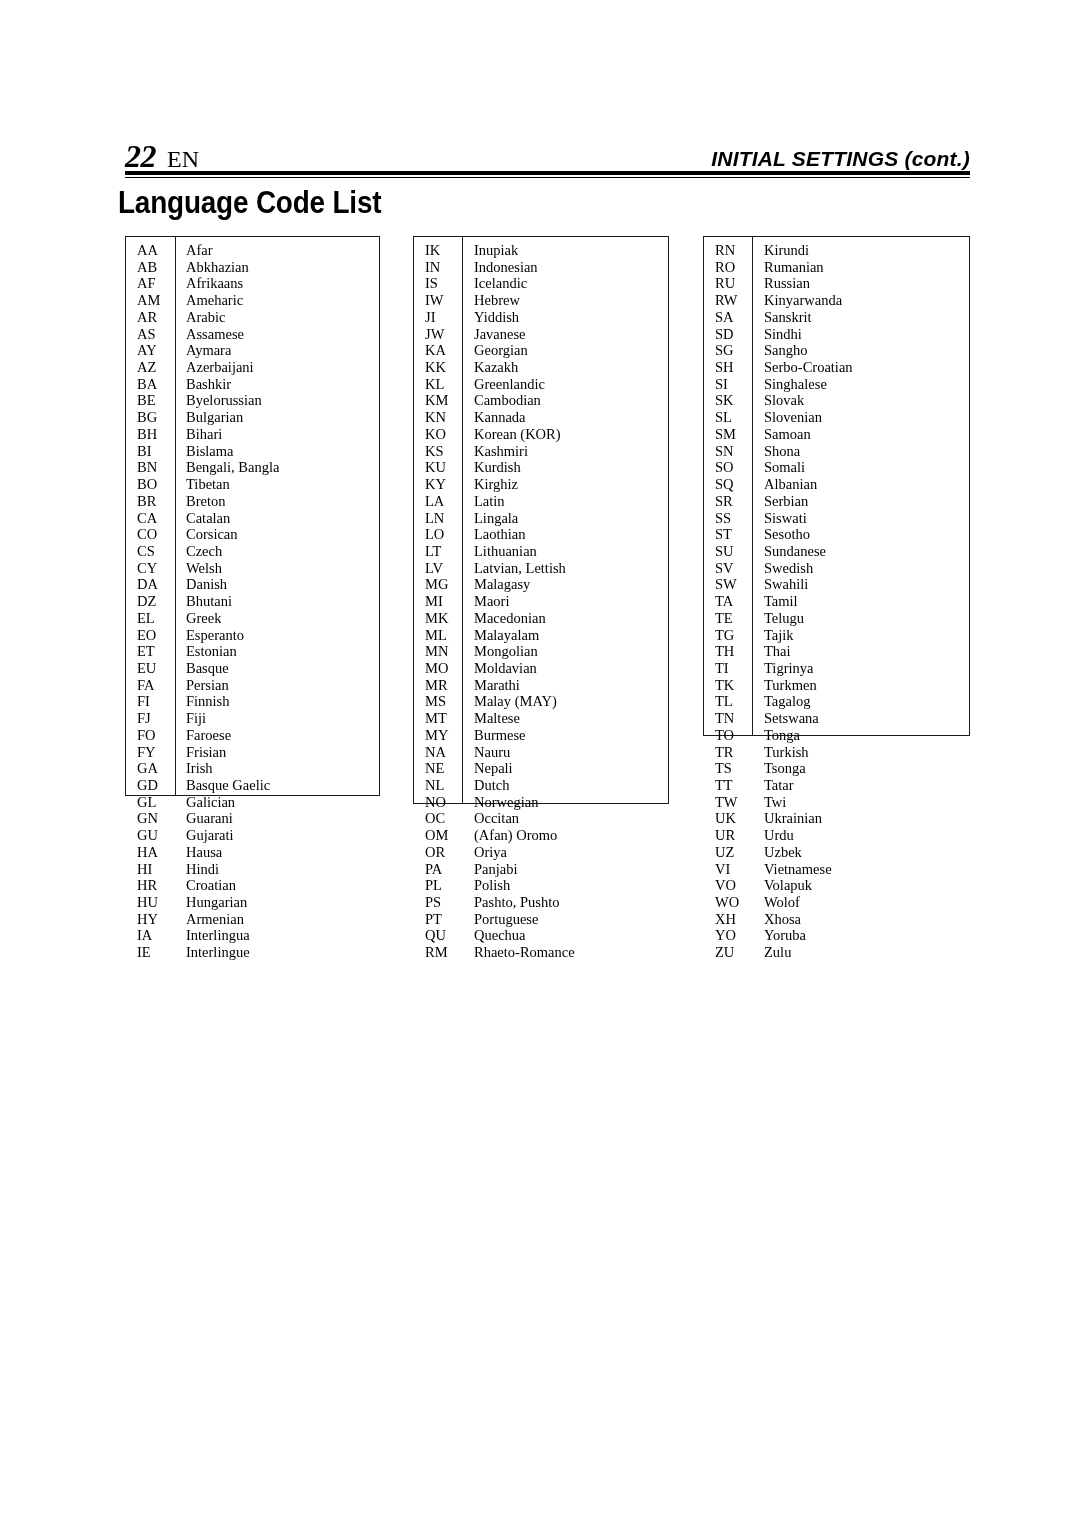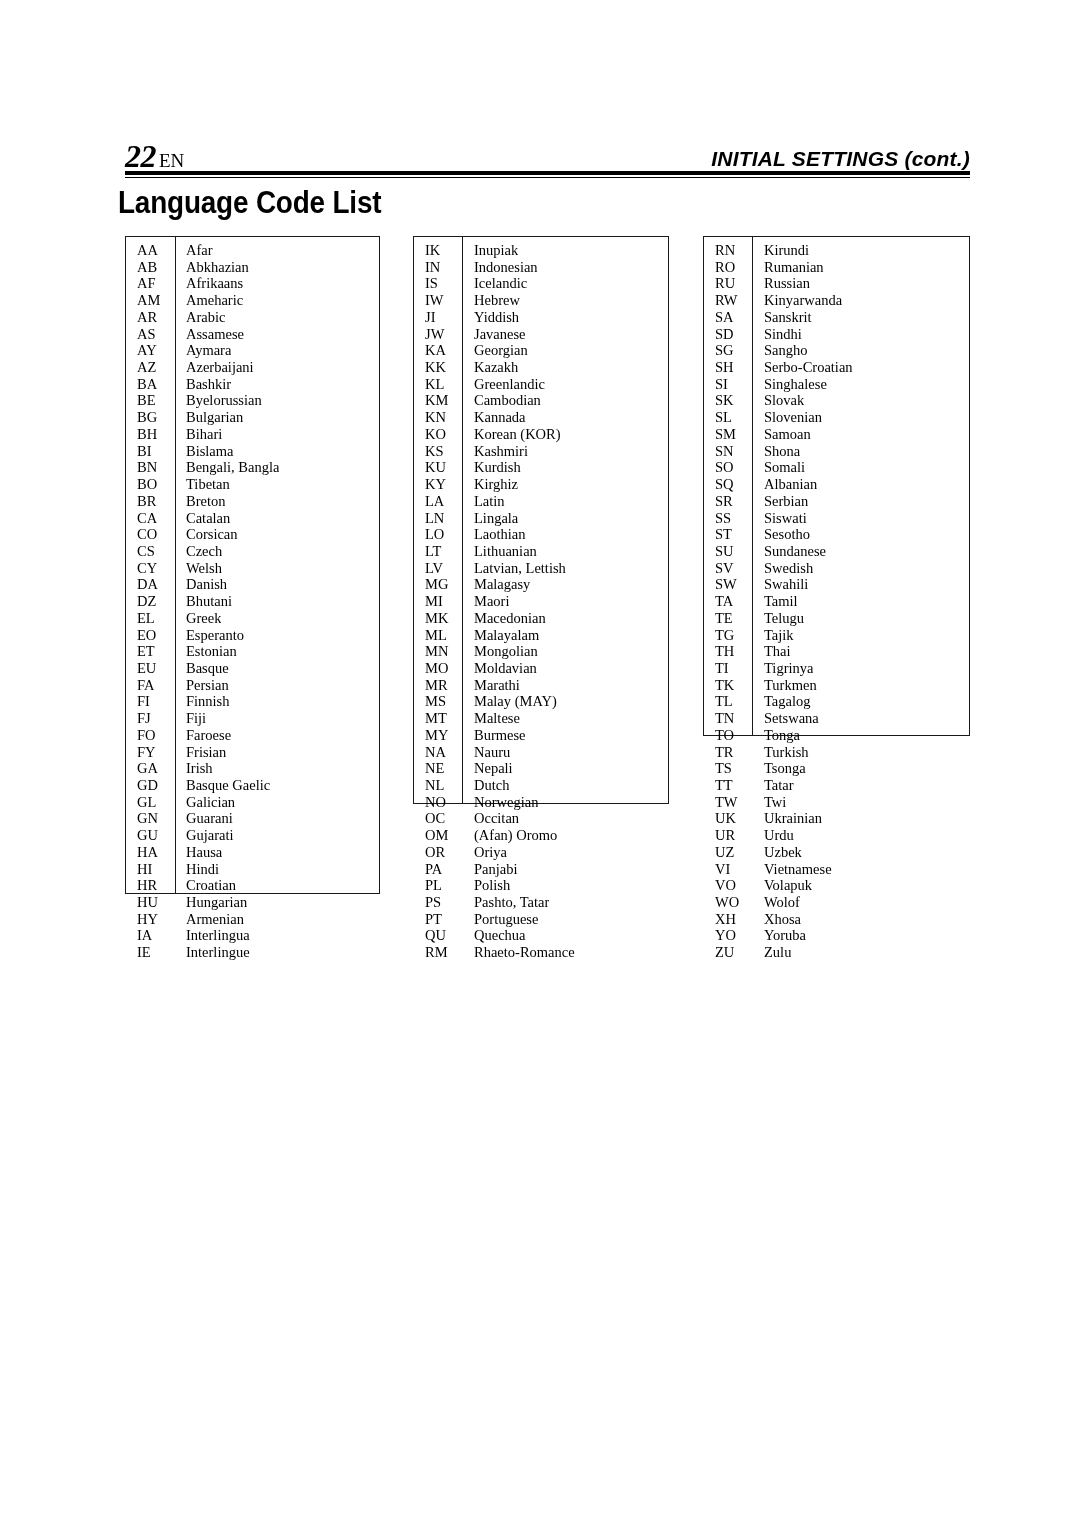--- a/index.html
+++ b/index.html
@@ -36,23 +36,23 @@
     font-weight: bold;
     font-style: italic;
     font-size: 32px;
     line-height: 1;
     letter-spacing: -0.5px;
   }
   .page-lang {
     font-family: "Liberation Serif", serif;
     font-weight: normal;
     font-style: normal;
-    font-size: 19px;
+    font-size: 24px;
     line-height: 1;
-    margin-left: 3px;
+    margin-left: 11px;
   }
   .section-title {
     position: absolute;
     right: 0;
     bottom: 5px;
     font-family: "Liberation Sans", sans-serif;
     font-weight: bold;
     font-style: italic;
     font-size: 21px;
     line-height: 1;
@@ -128,21 +128,21 @@
     vertical-align: top;
     overflow: hidden;
   }
   .code-row .name {
     display: inline-block;
     padding-left: 10px;
     vertical-align: top;
     overflow: hidden;
   }
 
-  #table-col-1 { left: 125px; top: 236px; width: 255px; height: 658px; }
+  #table-col-1 { left: 125px; top: 236px; width: 255px; height: 560px; }
   #table-col-1 .divider { left: 49px; }
   #table-col-2 { left: 413px; top: 236px; width: 256px; height: 568px; }
   #table-col-2 .divider { left: 48px; }
   #table-col-3 { left: 703px; top: 236px; width: 267px; height: 500px; }
   #table-col-3 .divider { left: 48px; }
 </style>
 </head>
 <body>
 
 <div class="page-header">
@@ -240,21 +240,21 @@
       <div class="code-row"><span class="code">MY</span><span class="name">Burmese</span></div>
       <div class="code-row"><span class="code">NA</span><span class="name">Nauru</span></div>
       <div class="code-row"><span class="code">NE</span><span class="name">Nepali</span></div>
       <div class="code-row"><span class="code">NL</span><span class="name">Dutch</span></div>
       <div class="code-row"><span class="code">NO</span><span class="name">Norwegian</span></div>
       <div class="code-row"><span class="code">OC</span><span class="name">Occitan</span></div>
       <div class="code-row"><span class="code">OM</span><span class="name">(Afan) Oromo</span></div>
       <div class="code-row"><span class="code">OR</span><span class="name">Oriya</span></div>
       <div class="code-row"><span class="code">PA</span><span class="name">Panjabi</span></div>
       <div class="code-row"><span class="code">PL</span><span class="name">Polish</span></div>
-      <div class="code-row"><span class="code">PS</span><span class="name">Pashto, Tatar</span></div>
+      <div class="code-row"><span class="code">PS</span><span class="name">Pashto, Pushto</span></div>
       <div class="code-row"><span class="code">PT</span><span class="name">Portuguese</span></div>
       <div class="code-row"><span class="code">QU</span><span class="name">Quechua</span></div>
       <div class="code-row"><span class="code">RM</span><span class="name">Rhaeto-Romance</span></div>
     </div>
 </div>
 
 <div class="code-table" id="table-col-3">
   <div class="divider"></div>
   <div class="rows">
       <div class="code-row"><span class="code">RN</span><span class="name">Kirundi</span></div>

